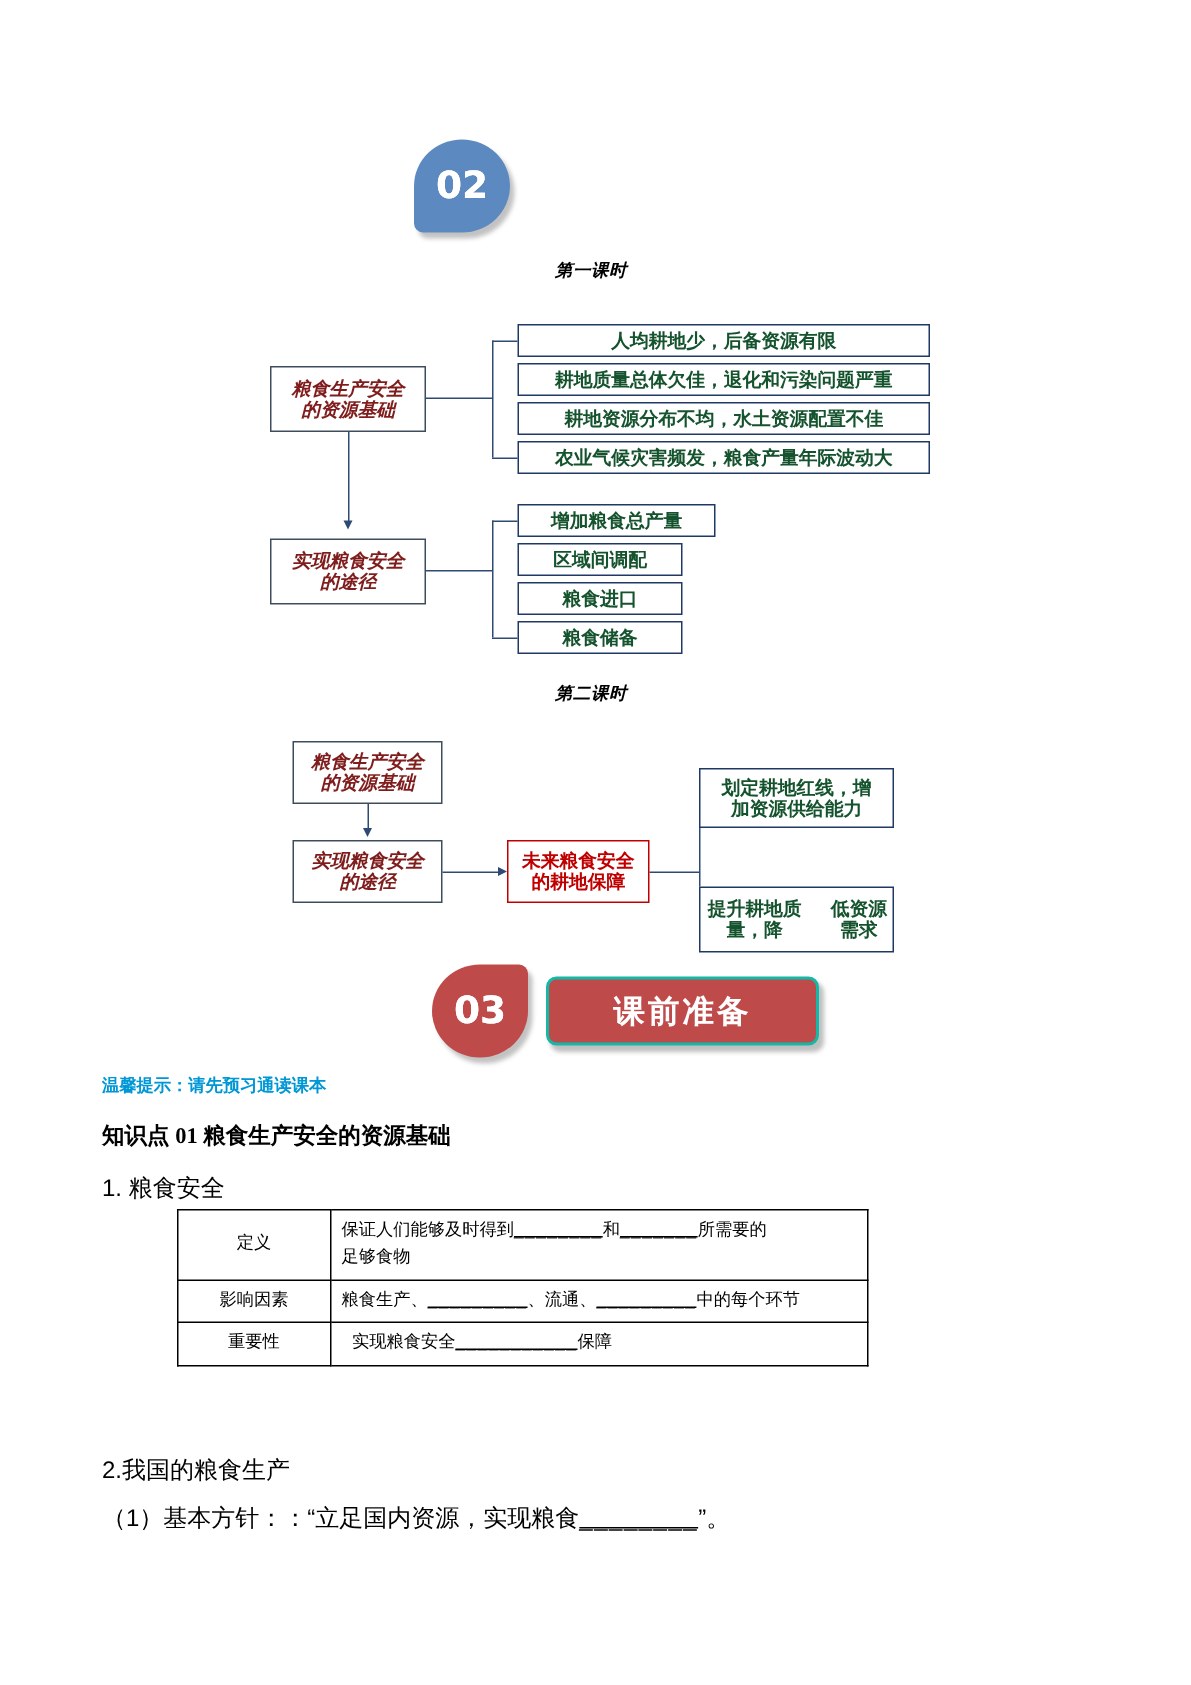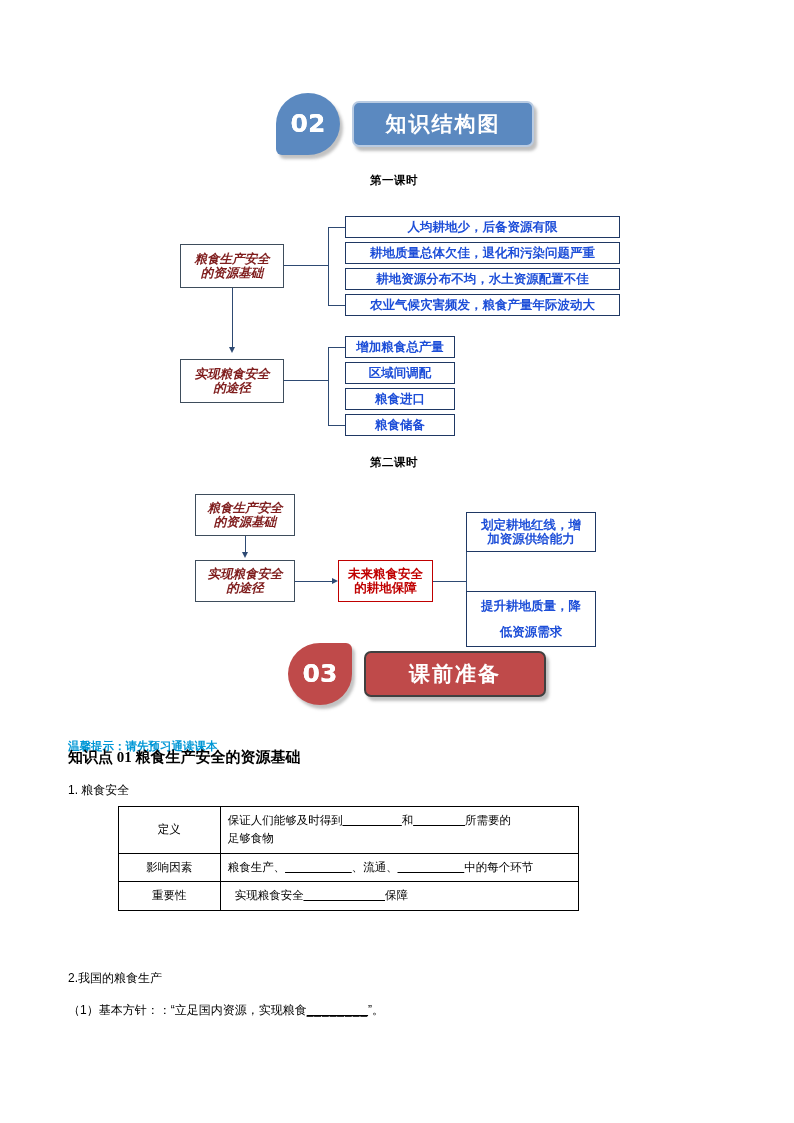--- a/index.html
+++ b/index.html
@@ -69,32 +69,33 @@
     color: #ffffff;
     letter-spacing: 2px;
   }
   .bar-blue {
     background: #5b89c0;
     border: 2px solid #b9cbe2;
     width: 178px;
   }
   .bar-red {
     background: #bf4a4a;
-    border: 2px solid #404040;
+    border: 2px solid #14b8a6;
     width: 178px;
   }
 
   
   .lesson-title {
     position: absolute;
     font-size: 11.5px;
     font-weight: bold;
     color: #000;
     font-family: "Liberation Serif", serif;
     letter-spacing: 0.5px;
+    font-style: italic;
   }
 
   
   .dbox {
     position: absolute;
     box-sizing: border-box;
     display: flex;
     align-items: center;
     justify-content: center;
     text-align: center;
@@ -104,21 +105,21 @@
   }
   .dbox-gray {
     border: 1.3px solid #3e4d5c;
     font-size: 12.5px;
     color: #7f1d1d;
     font-style: italic;
   }
   .dbox-navy {
     border: 1.3px solid #1f3864;
     font-size: 12.5px;
-    color: #1d4ed8;
+    color: #14532d;
   }
   .dbox-red {
     border: 1.6px solid #c00000;
     font-size: 12.5px;
     color: #c00000;
     text-align: center;
   }
 
   
   .ln {
@@ -147,29 +148,28 @@
     position: absolute;
     font-family: "Liberation Sans", sans-serif;
     font-size: 11.5px;
     color: #000;
     white-space: nowrap;
   }
   .tip {
     color: #0097d6;
     font-weight: bold;
     font-size: 11.5px;
-    margin-top: 23px;
   }
   .kp {
     font-weight: bold;
     font-size: 15px;
     font-family: "Liberation Serif", serif;
   }
   .plain {
-    font-size: 12px;
+    font-size: 16px;
   }
 
   
   .ftable {
     position: absolute;
     border-collapse: collapse;
     table-layout: fixed;
     background: #fff;
   }
   .ftable td {
@@ -192,23 +192,20 @@
 </style>
 </head>
 <body>
 
 <div class="page">
 
   <div class="banner" style="left:276px; top:93px;">
     <div class="badge badge-blue">
       <span>02</span>
     </div>
-    <div class="bar bar-blue" style="margin-left:12px;">
-      <span>知识结构图</span>
-    </div>
   </div>
 
   <div class="lesson-title" style="left:370px; top:173px;">第一课时</div>
 
   <div class="dbox dbox-gray" style="left:180px; top:244px; width:104px; height:44px; flex-direction:column;">
     <span>粮食生产安全</span>
     <span>的资源基础</span>
   </div>
 
   <div class="dbox dbox-navy" style="left:345px; top:216px; width:275px; height:22px;">
@@ -230,21 +227,21 @@
   <div class="ln ln-h" style="left:328px; top:305px; width:17px;"></div>
 
   <div class="ln ln-v" style="left:232px; top:288px; height:60px;"></div>
   <div class="arrowhead arrow-down" style="left:228.5px; top:347px;"></div>
 
   <div class="dbox dbox-gray" style="left:180px; top:359px; width:104px; height:44px; flex-direction:column;">
     <span>实现粮食安全</span>
     <span>的途径</span>
   </div>
 
-  <div class="dbox dbox-navy" style="left:345px; top:336px; width:110px; height:22px;">
+  <div class="dbox dbox-navy" style="left:345px; top:336px; width:132px; height:22px;">
     <span>增加粮食总产量</span>
   </div>
   <div class="dbox dbox-navy" style="left:345px; top:362px; width:110px; height:22px;">
     <span>区域间调配</span>
   </div>
   <div class="dbox dbox-navy" style="left:345px; top:388px; width:110px; height:22px;">
     <span>粮食进口</span>
   </div>
   <div class="dbox dbox-navy" style="left:345px; top:414px; width:110px; height:22px;">
     <span>粮食储备</span>
@@ -280,21 +277,21 @@
 
   <div class="ln ln-h" style="left:433px; top:581px; width:33px;"></div>
   <div class="ln ln-v" style="left:466px; top:531px; height:100px;"></div>
   <div class="ln ln-h" style="left:466px; top:531px; width:17px;"></div>
   <div class="ln ln-h" style="left:466px; top:631px; width:17px;"></div>
 
   <div class="dbox dbox-navy" style="left:466px; top:512px; width:130px; height:40px; flex-direction:column;">
     <span>划定耕地红线，增</span>
     <span>加资源供给能力</span>
   </div>
-  <div class="dbox dbox-navy" style="left:466px; top:591px; width:130px; height:56px; flex-direction:column;gap:11px;">
+  <div class="dbox dbox-navy" style="left:466px; top:591px; width:130px; height:44px; gap:11px;">
     <span>提升耕地质量，降</span>
     <span>低资源需求</span>
   </div>
 
   <div class="banner" style="left:288px; top:643px;">
     <div class="badge badge-red">
       <span>03</span>
     </div>
     <div class="bar bar-red" style="margin-left:12px;">
       <span>课前准备</span>

